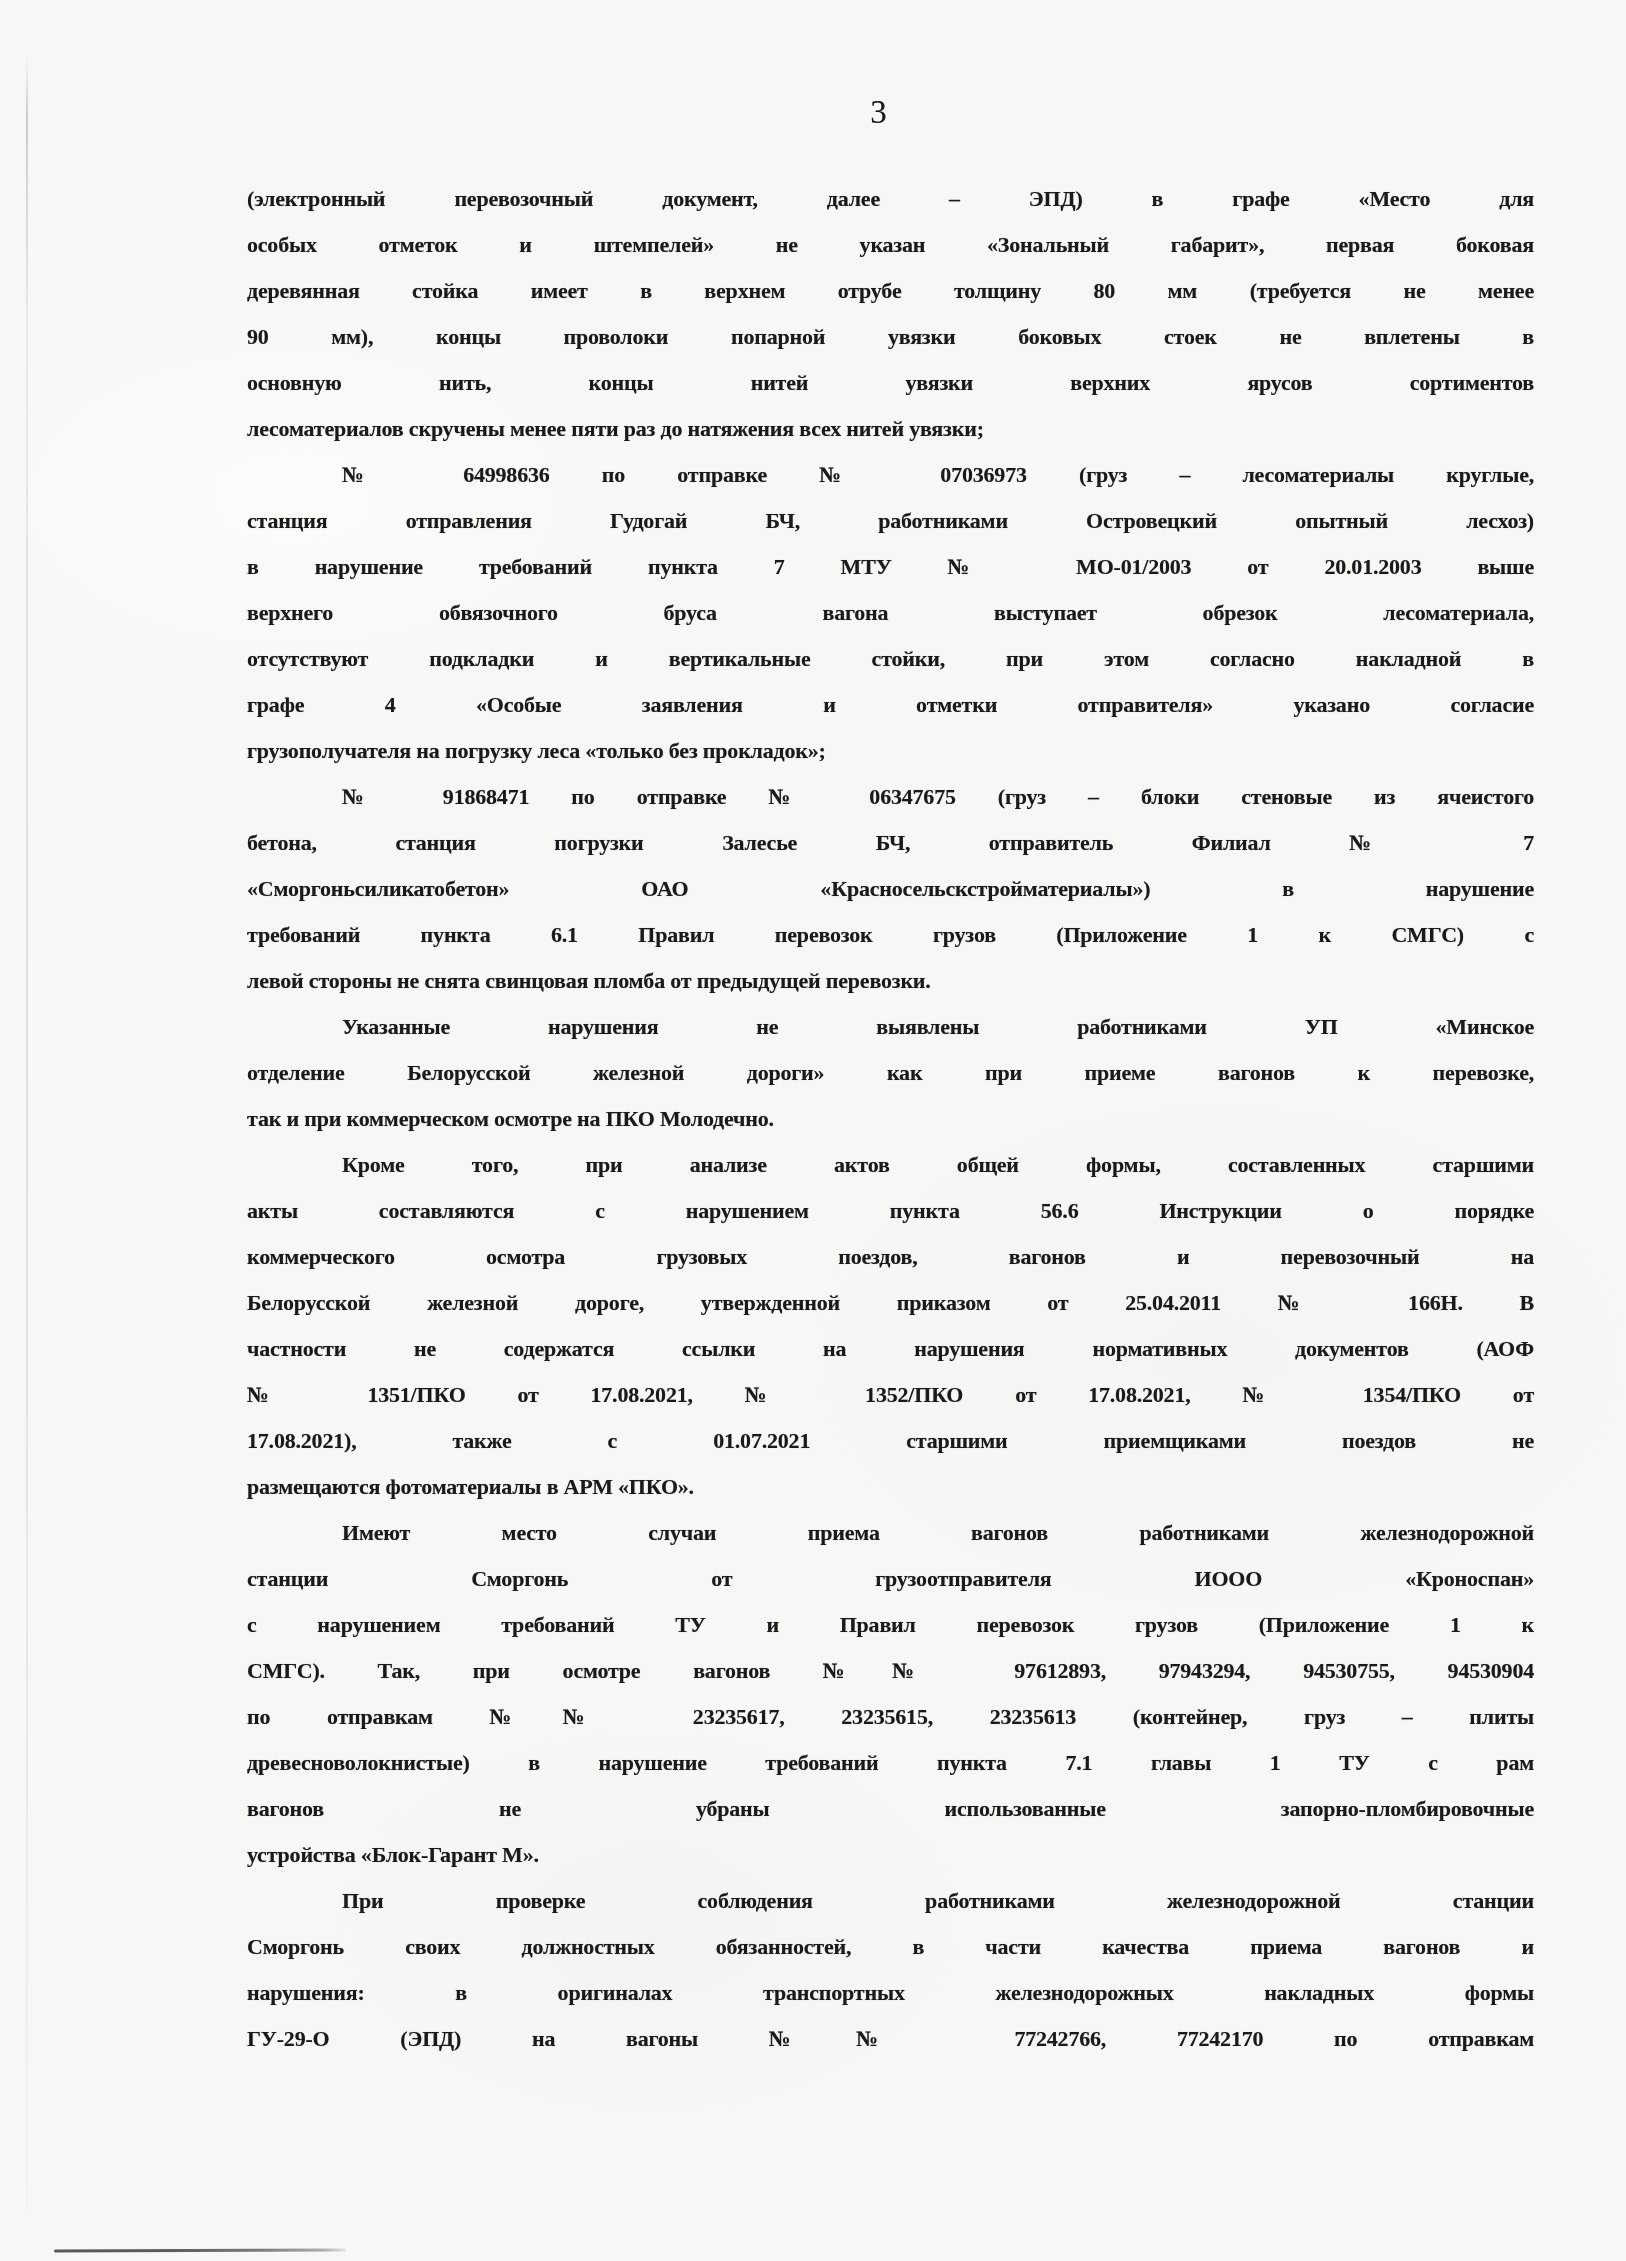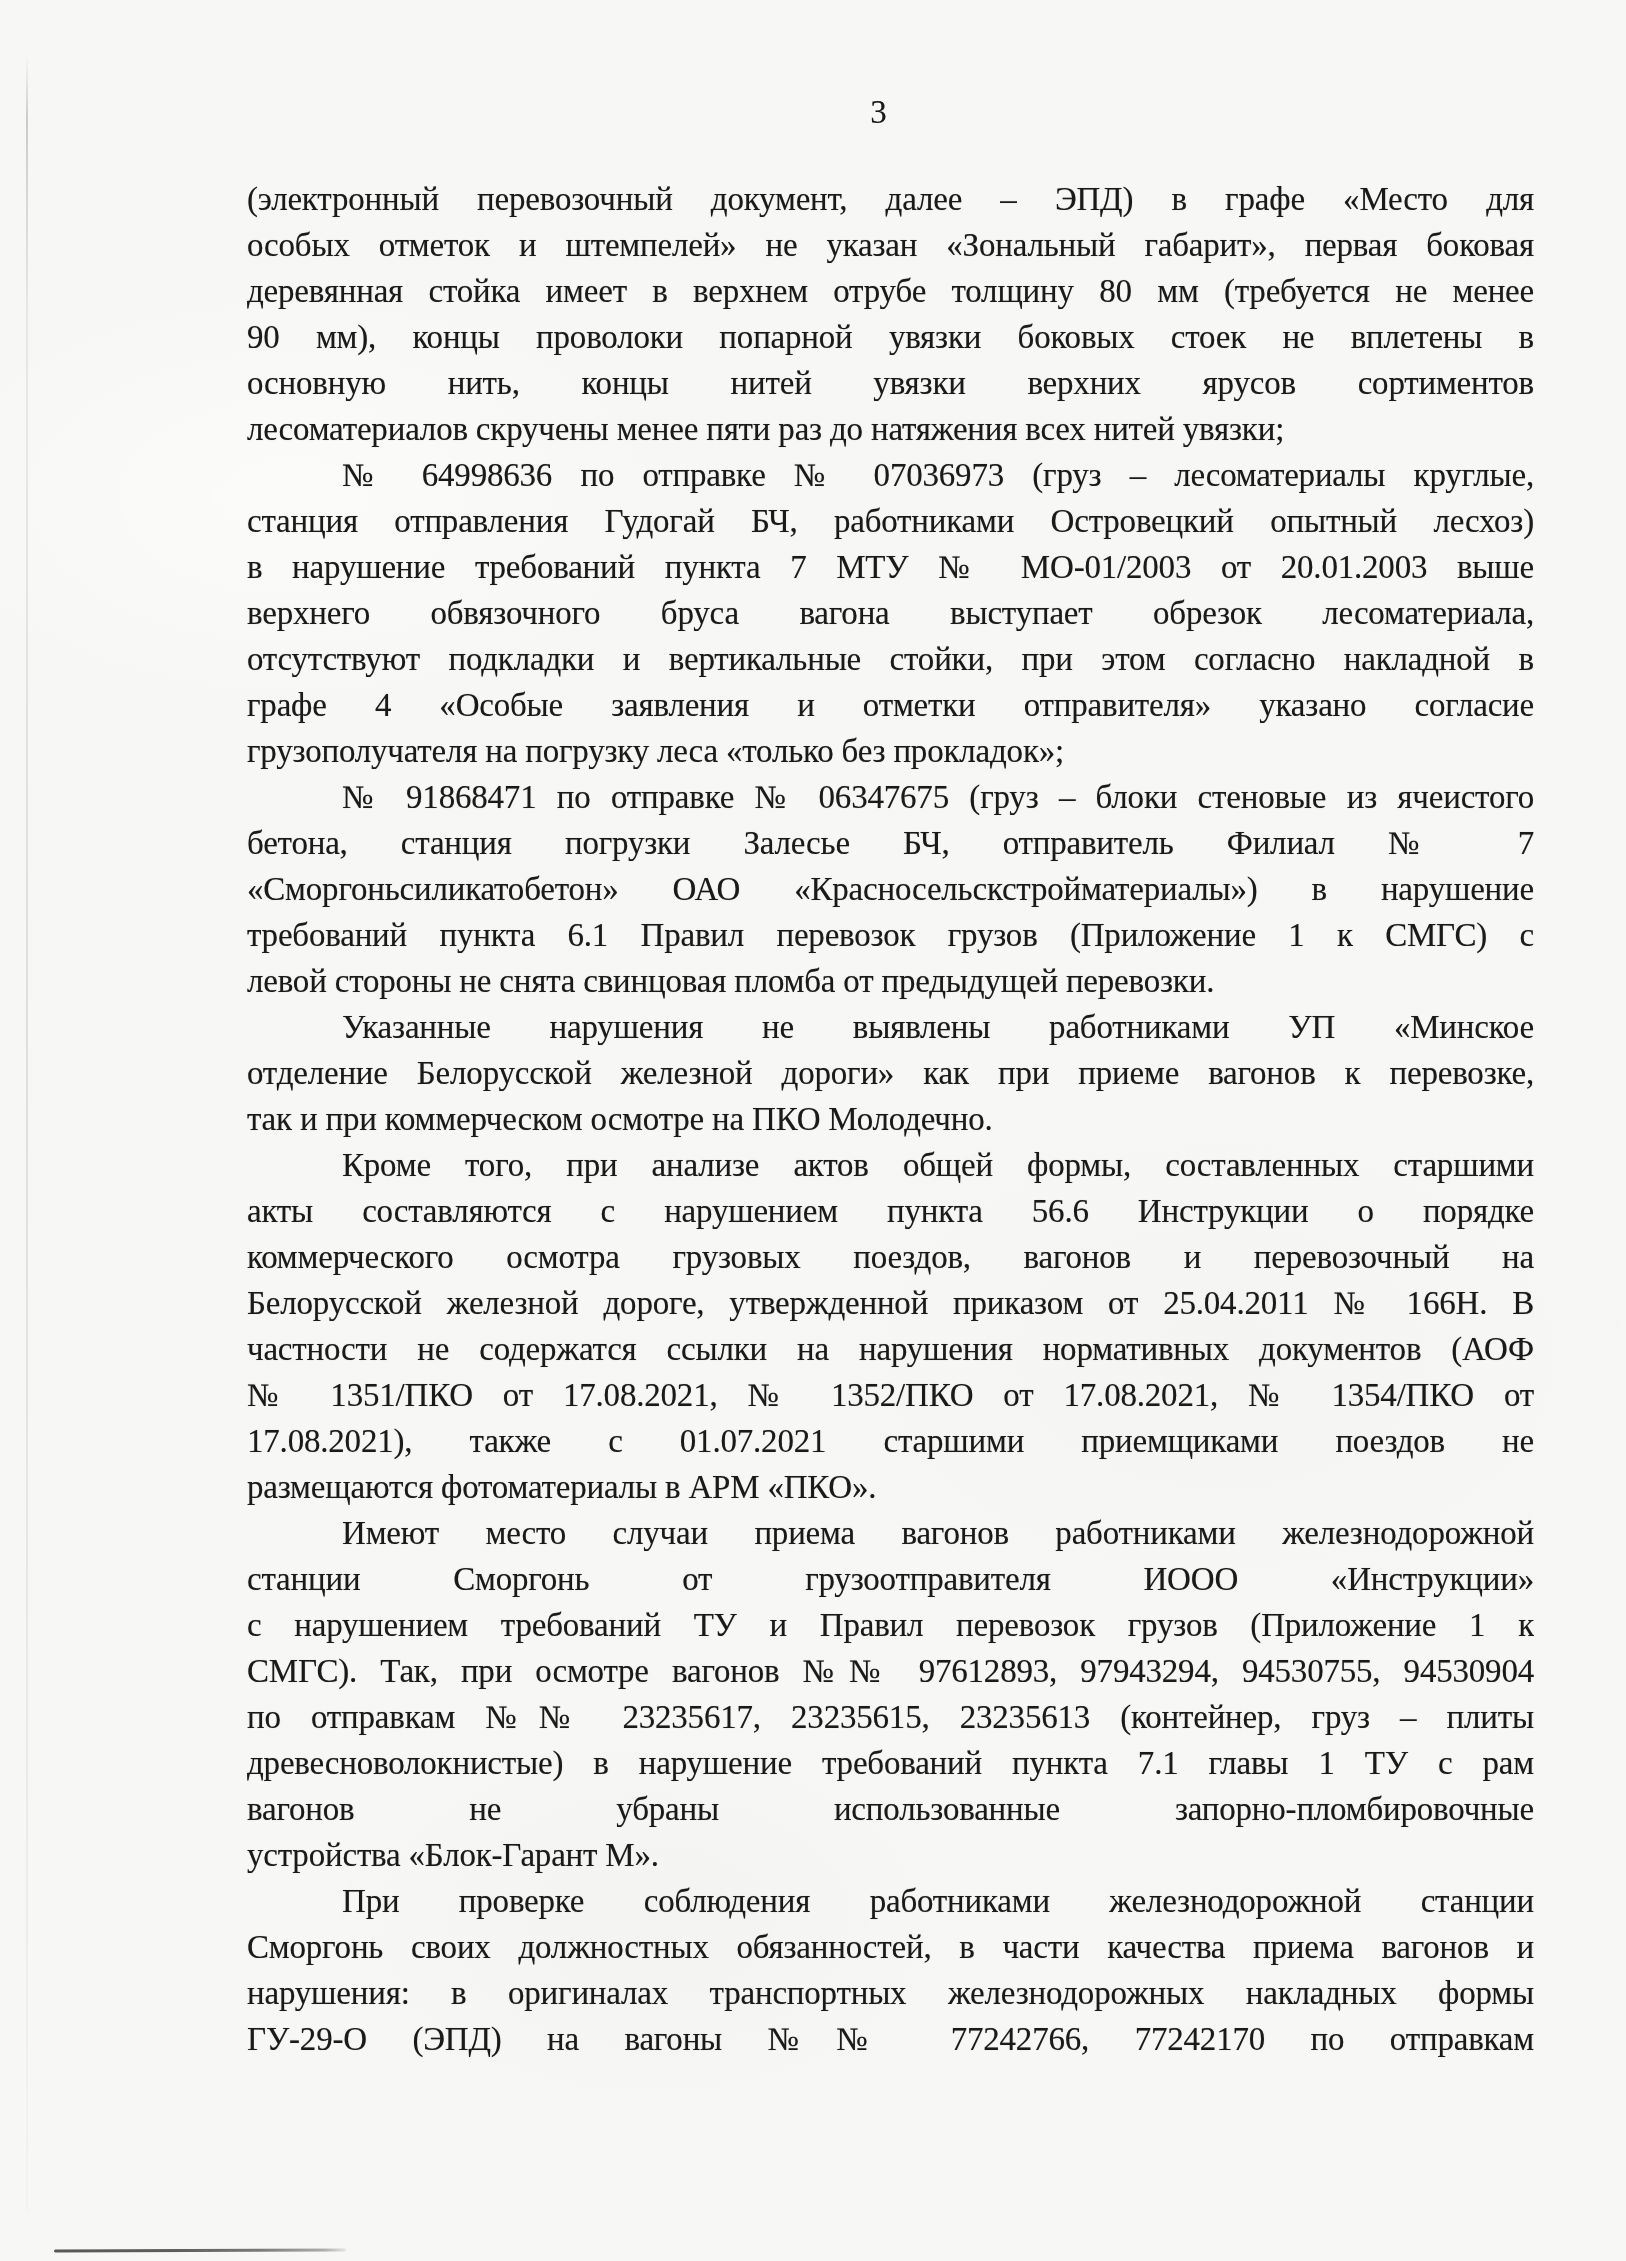--- a/index.html
+++ b/index.html
@@ -28,27 +28,28 @@
   }
   .doc {
     position: absolute;
     left: 247px;
     top: 176px;
     width: 1287px;
   }
   .line {
     height: 46px;
     line-height: 46px;
-    font-size: 33px;
+    font-size: 22px;
     letter-spacing: -0.2px;
     text-align: justify;
     text-align-last: justify;
     overflow: hidden;
     white-space: normal;
     text-shadow: 0 0 0.8px rgba(25,25,25,0.42);
+    font-weight: bold;
   }
   .line.end { text-align-last: left; }
   .line.indent { text-indent: 95px; }
   .edge-artifact {
     position: absolute;
     left: 26px;
     top: 54px;
     width: 1.9px;
     height: 2156px;
     background: linear-gradient(to bottom,
@@ -123,21 +124,21 @@
     <div class="line">коммерческого осмотра грузовых поездов, вагонов и перевозочный на</div>
     <div class="line">Белорусской железной дороге, утвержденной приказом от 25.04.2011 № 166Н. В</div>
     <div class="line">частности не содержатся ссылки на нарушения нормативных документов (АОФ</div>
     <div class="line">№ 1351/ПКО от 17.08.2021, № 1352/ПКО от 17.08.2021, № 1354/ПКО от</div>
     <div class="line">17.08.2021), также с 01.07.2021 старшими приемщиками поездов не</div>
     <div class="line end">размещаются фотоматериалы в АРМ «ПКО».</div>
   </div>
 
   <div class="paragraph">
     <div class="line indent">Имеют место случаи приема вагонов работниками железнодорожной</div>
-    <div class="line">станции Сморгонь от грузоотправителя ИООО «Инструкции»</div>
+    <div class="line">станции Сморгонь от грузоотправителя ИООО «Кроноспан»</div>
     <div class="line">с нарушением требований ТУ и Правил перевозок грузов (Приложение 1 к</div>
     <div class="line">СМГС). Так, при осмотре вагонов №№ 97612893, 97943294, 94530755, 94530904</div>
     <div class="line">по отправкам №№ 23235617, 23235615, 23235613 (контейнер, груз – плиты</div>
     <div class="line">древесноволокнистые) в нарушение требований пункта 7.1 главы 1 ТУ с рам</div>
     <div class="line">вагонов не убраны использованные запорно-пломбировочные</div>
     <div class="line end">устройства «Блок-Гарант М».</div>
   </div>
 
   <div class="paragraph">
     <div class="line indent">При проверке соблюдения работниками железнодорожной станции</div>

